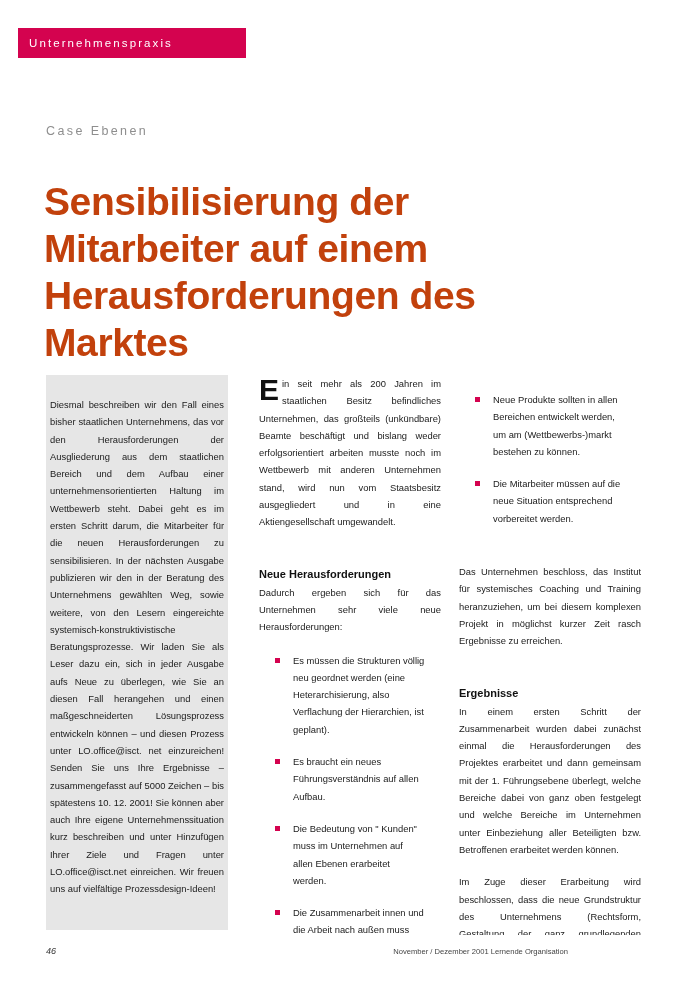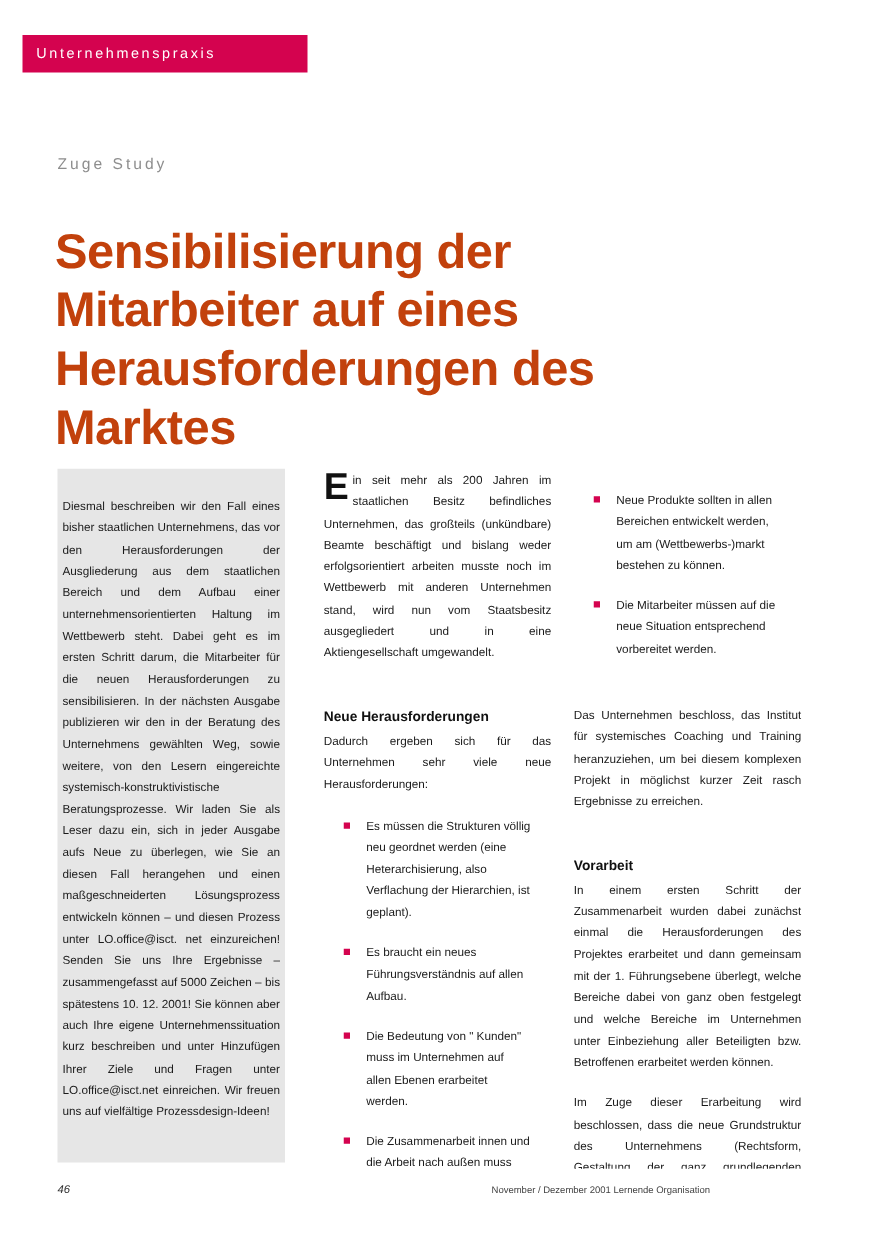--- a/index.html
+++ b/index.html
@@ -170,25 +170,25 @@
 </style>
 </head>
 <body>
 
 <div class="page">
 
   <div class="banner">
     <span class="banner-label">Unternehmenspraxis</span>
   </div>
 
-  <div class="kicker">Zuge Study</div>
+  <div class="kicker">Case Ebenen</div>
 
   <h1 class="headline">
     <span class="hl-line">Sensibilisierung der</span>
-    <span class="hl-line">Mitarbeiter auf eines</span>
+    <span class="hl-line">Mitarbeiter auf einem</span>
     <span class="hl-line">Herausforderungen des</span>
     <span class="hl-line">Marktes</span>
   </h1>
 
   <div class="columns">
 
     <div class="col col-1">
       <div class="intro-box">
         <p class="intro-text"><span>Diesmal beschreiben wir den Fall eines bisher staatlichen Unternehmens, das vor den Herausforderungen der Ausgliederung aus dem staatlichen Bereich und dem Aufbau einer unternehmensorientierten Haltung im Wettbewerb steht. Dabei geht es im ersten Schritt darum, die Mitarbeiter für die neuen Herausforderungen zu sensibilisieren. In der nächsten Ausgabe publizieren wir den in der Beratung des Unternehmens gewählten Weg, sowie weitere, von den Lesern eingereichte systemisch-konstruktivistische Beratungsprozesse. </span><span class="bold">Wir laden Sie als Leser dazu ein, sich in jeder Ausgabe aufs Neue zu überlegen, wie Sie an diesen Fall herangehen und einen maßgeschneiderten Lösungsprozess entwickeln können – und diesen Prozess unter LO.office@isct. net einzureichen! Senden Sie uns Ihre Ergebnisse – zusammengefasst auf 5000 Zeichen – bis spätestens 10. 12. 2001! Sie können aber auch Ihre eigene Unternehmenssituation kurz beschreiben und unter Hinzufügen Ihrer Ziele und Fragen unter LO.office@isct.net einreichen. Wir freuen uns auf vielfältige Prozessdesign-Ideen!</span></p>
       </div>
@@ -237,21 +237,21 @@
           <span>Die Mitarbeiter müssen auf die neue Situation entsprechend vorbereitet werden.</span>
         </li>
       </ul>
 
       <div class="spacer-lg"></div>
 
       <p class="body-p">Das Unternehmen beschloss, das Institut für systemisches Coaching und Training heranzuziehen, um bei diesem komplexen Projekt in möglichst kurzer Zeit rasch Ergebnisse zu erreichen.</p>
 
       <div class="spacer-lg"></div>
 
-      <h2 class="sub-head">Vorarbeit</h2>
+      <h2 class="sub-head">Ergebnisse</h2>
       <p class="body-p">In einem ersten Schritt der Zusammenarbeit wurden dabei zunächst einmal die Herausforderungen des Projektes erarbeitet und dann gemeinsam mit der 1. Führungsebene überlegt, welche Bereiche dabei von ganz oben festgelegt und welche Bereiche im Unternehmen unter Einbeziehung aller Beteiligten bzw. Betroffenen erarbeitet werden können.</p>
       <p class="body-p">Im Zuge dieser Erarbeitung wird beschlossen, dass die neue Grundstruktur des Unternehmens (Rechtsform, Gestaltung der ganz grundlegenden Aufbauorganisation mit den Hierarchien) in Zusammenarbeit mit der internen Rechts-</p>
     </div>
   </div>
 
   <div class="footer-page">46</div>
   <div class="footer-meta">November / Dezember 2001 Lernende Organisation</div>
 
 </div>
 

